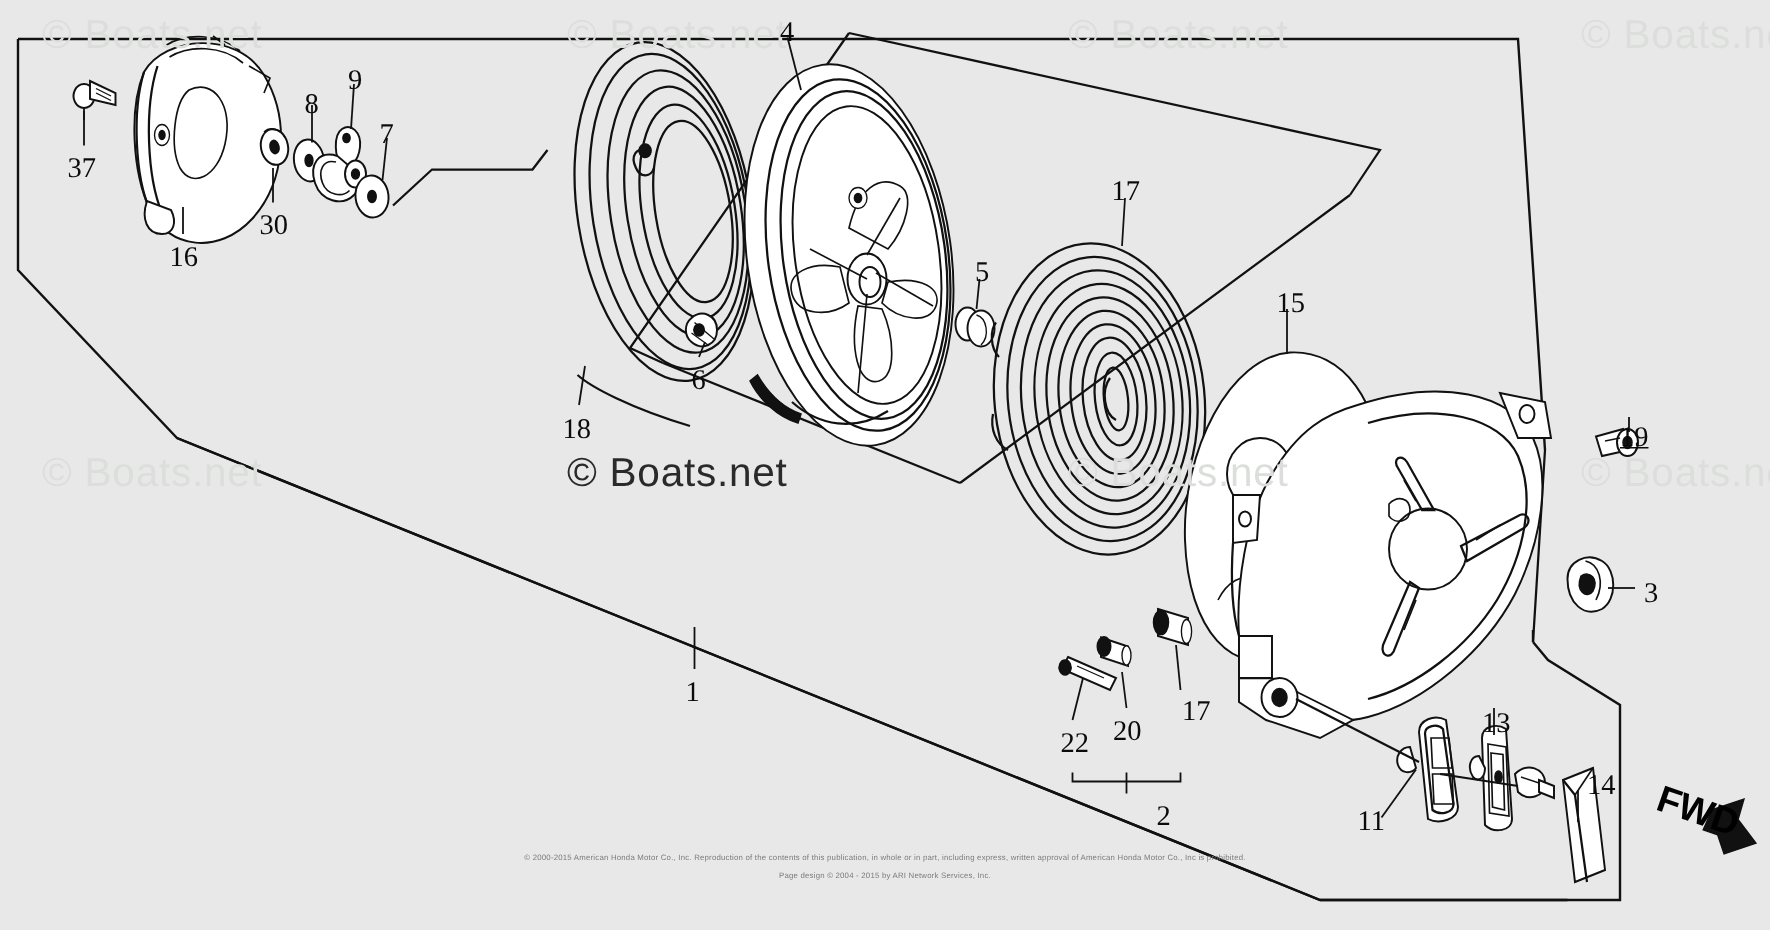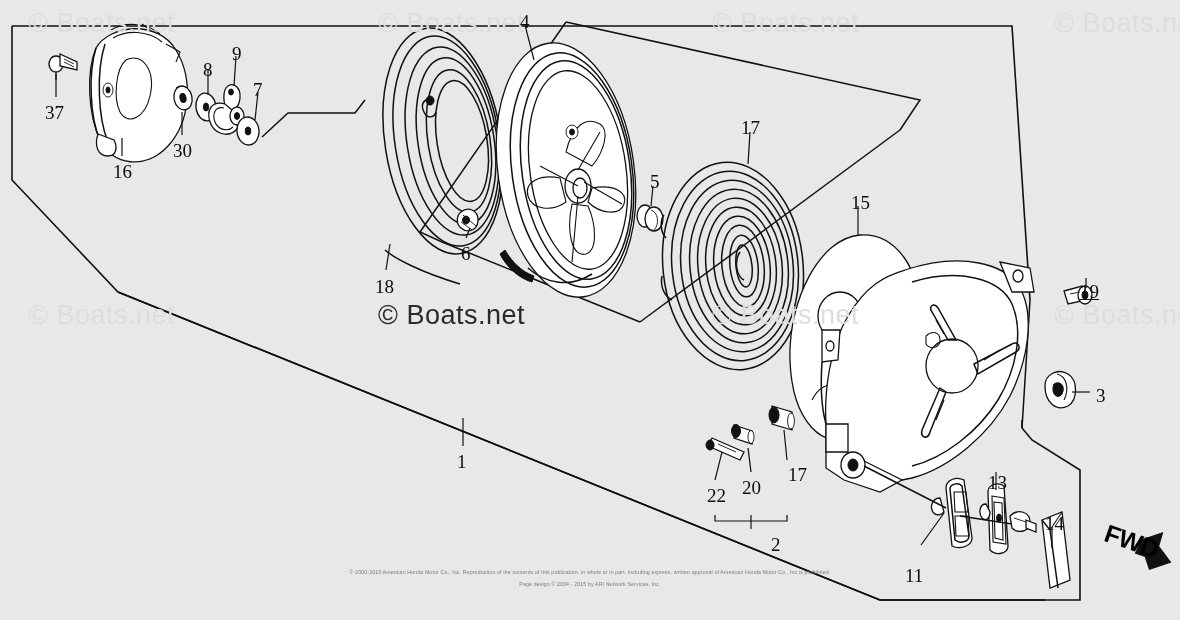--- a/index.html
+++ b/index.html
@@ -392,22 +392,22 @@
   <div class="callout" style="left:650px;top:172px;">5</div>
   <div class="callout" style="left:741px;top:118px;">17</div>
   <div class="callout" style="left:851px;top:193px;">15</div>
   <div class="callout" style="left:1080px;top:282px;text-decoration:underline;">19</div>
   <div class="callout" style="left:1096px;top:386px;">3</div>
   <div class="callout" style="left:457px;top:452px;">1</div>
   <div class="callout" style="left:707px;top:486px;">22</div>
   <div class="callout" style="left:742px;top:478px;">20</div>
   <div class="callout" style="left:778px;top:465px;margin-left:10px;">17</div>
   <div class="callout" style="left:771px;top:535px;">2</div>
-  <div class="callout" style="left:905px;top:538px;margin-top:28px;">11</div>
+  <div class="callout" style="left:905px;top:538px;">11</div>
   <div class="callout" style="left:988px;top:459px;margin-top:14px;">13</div>
-  <div class="callout" style="left:1045px;top:514px;">14</div>
+  <div class="callout" style="left:1045px;top:514px;padding-left:13px;">14</div>
 
   <div class="fwd" style="left:1104px;top:527px;">FWD</div>
 
   <div class="footer" style="top:568px;">© 2000-2015 American Honda Motor Co., Inc.  Reproduction of the contents of this publication, in whole or in part, including express, written approval of American Honda Motor Co., Inc is prohibited.</div>
   <div class="footer" style="top:580px;">Page design © 2004 - 2015 by ARI Network Services, Inc.</div>
 
 </div>
 
 </body></html>

